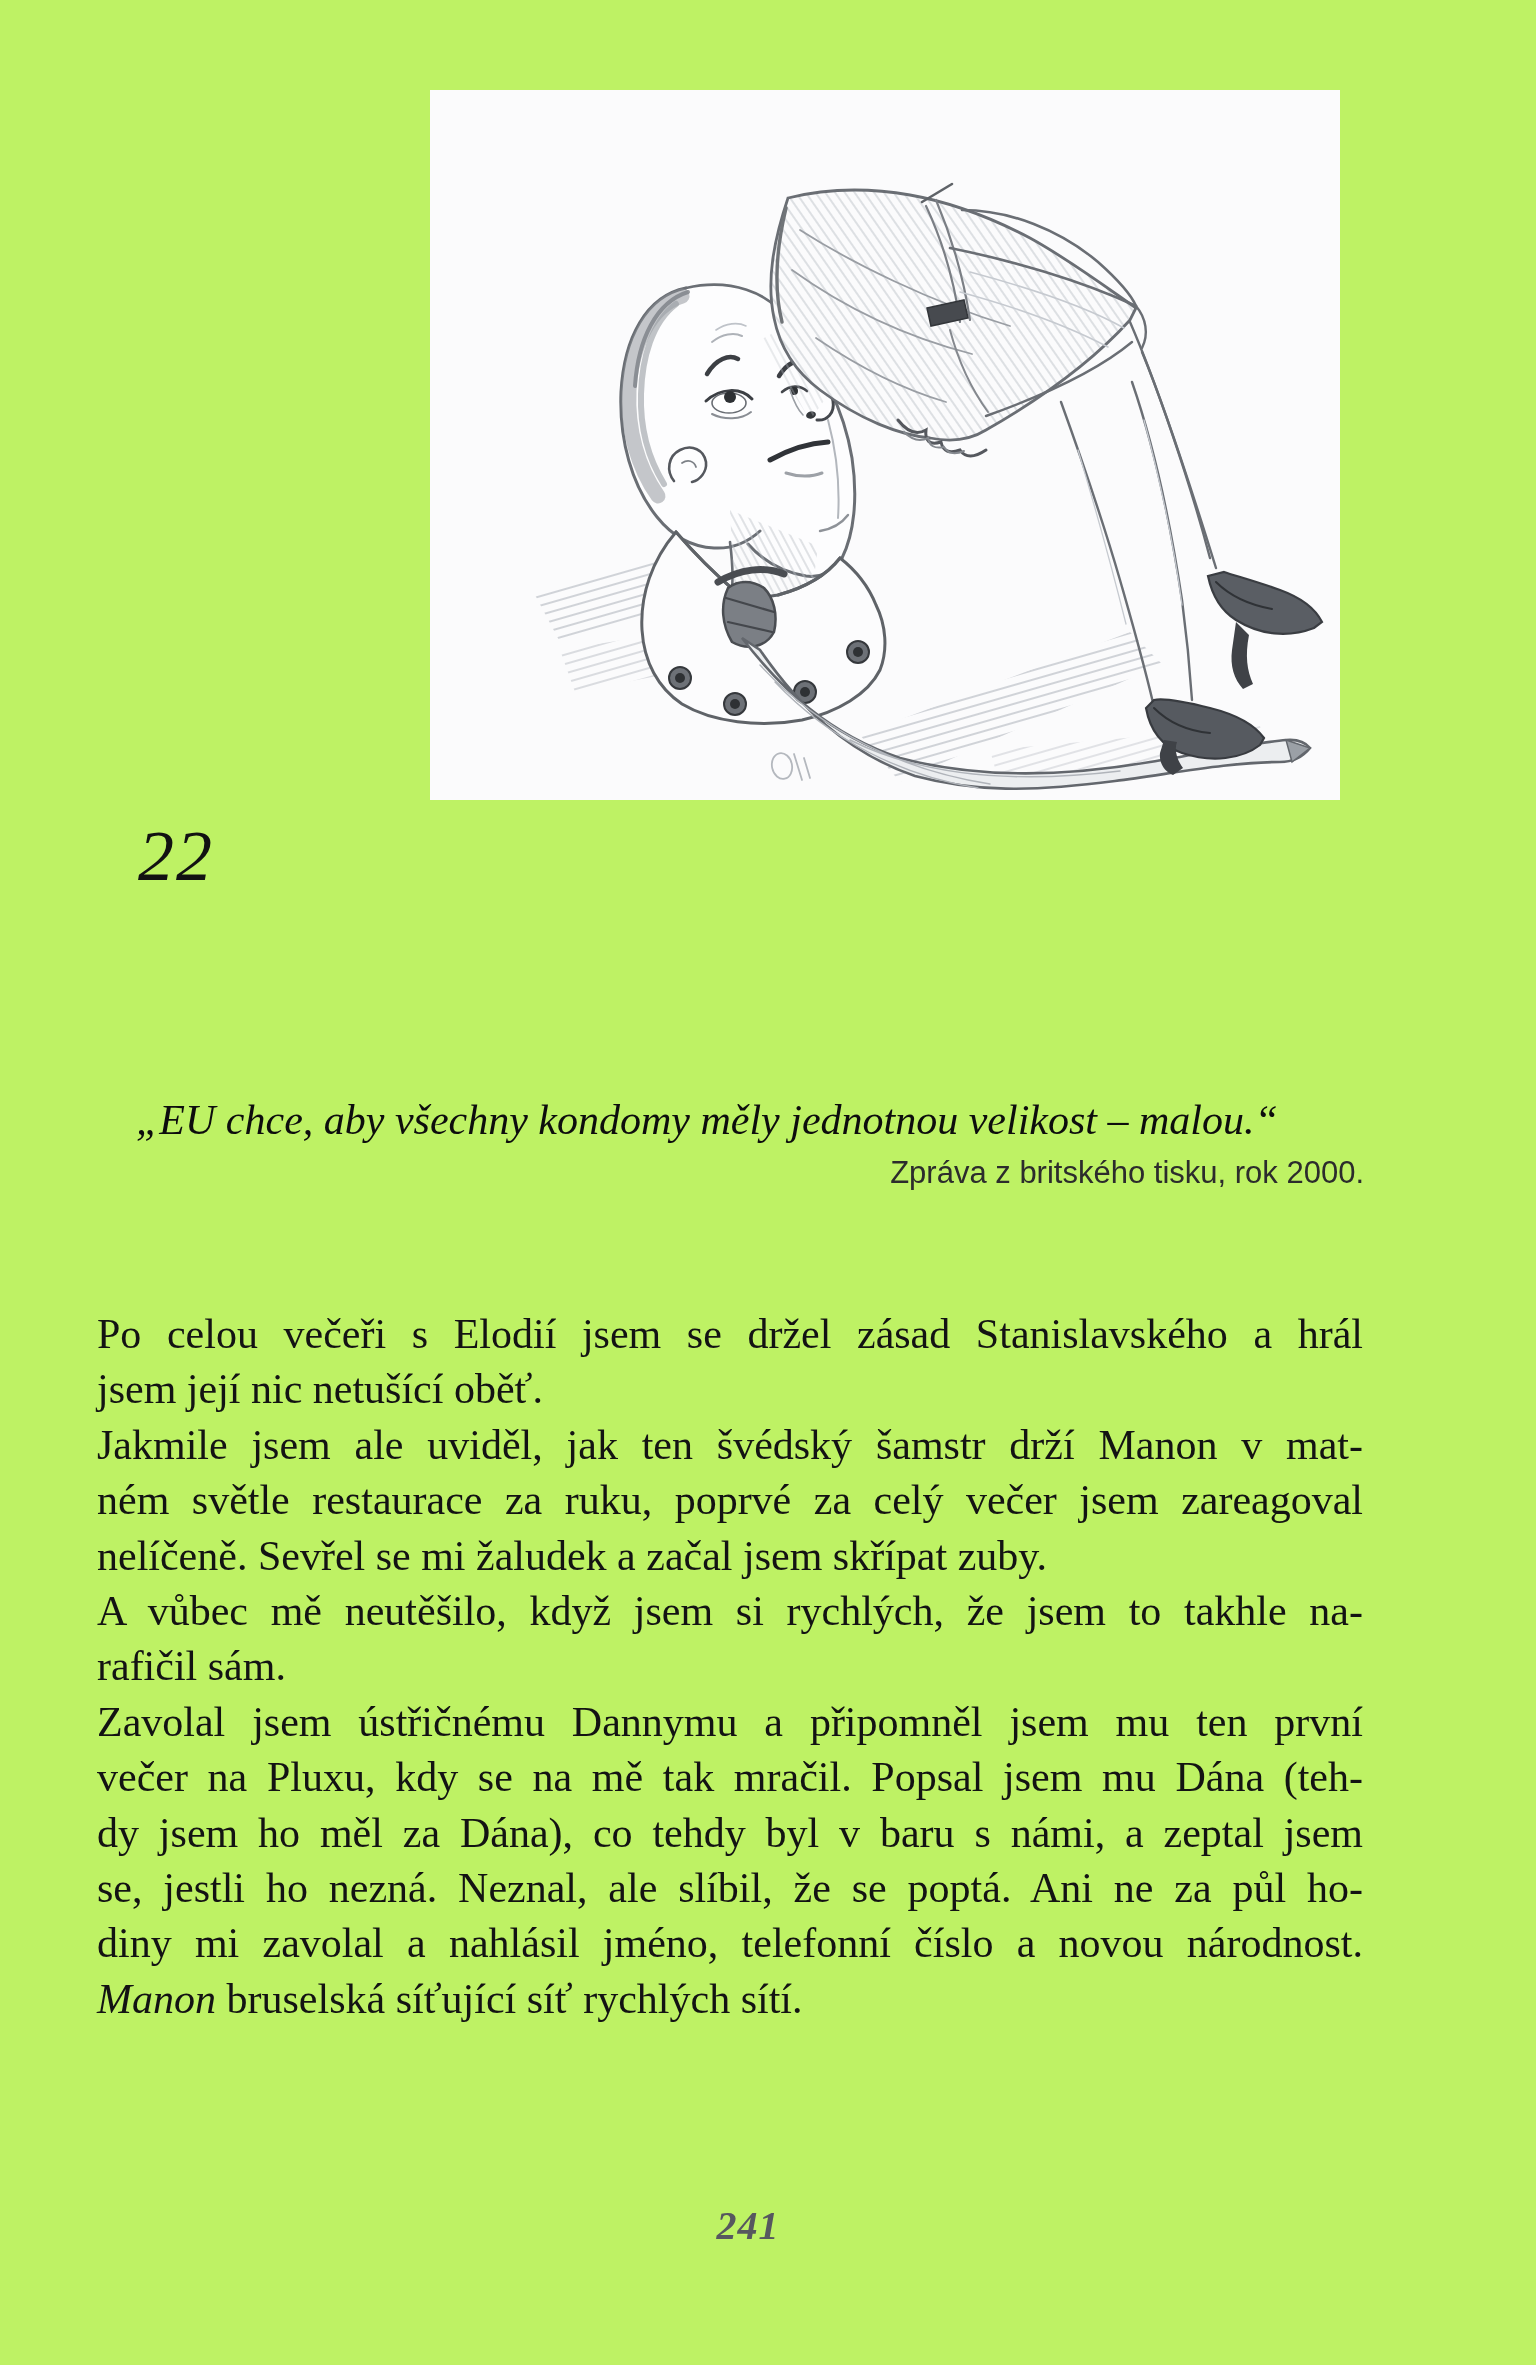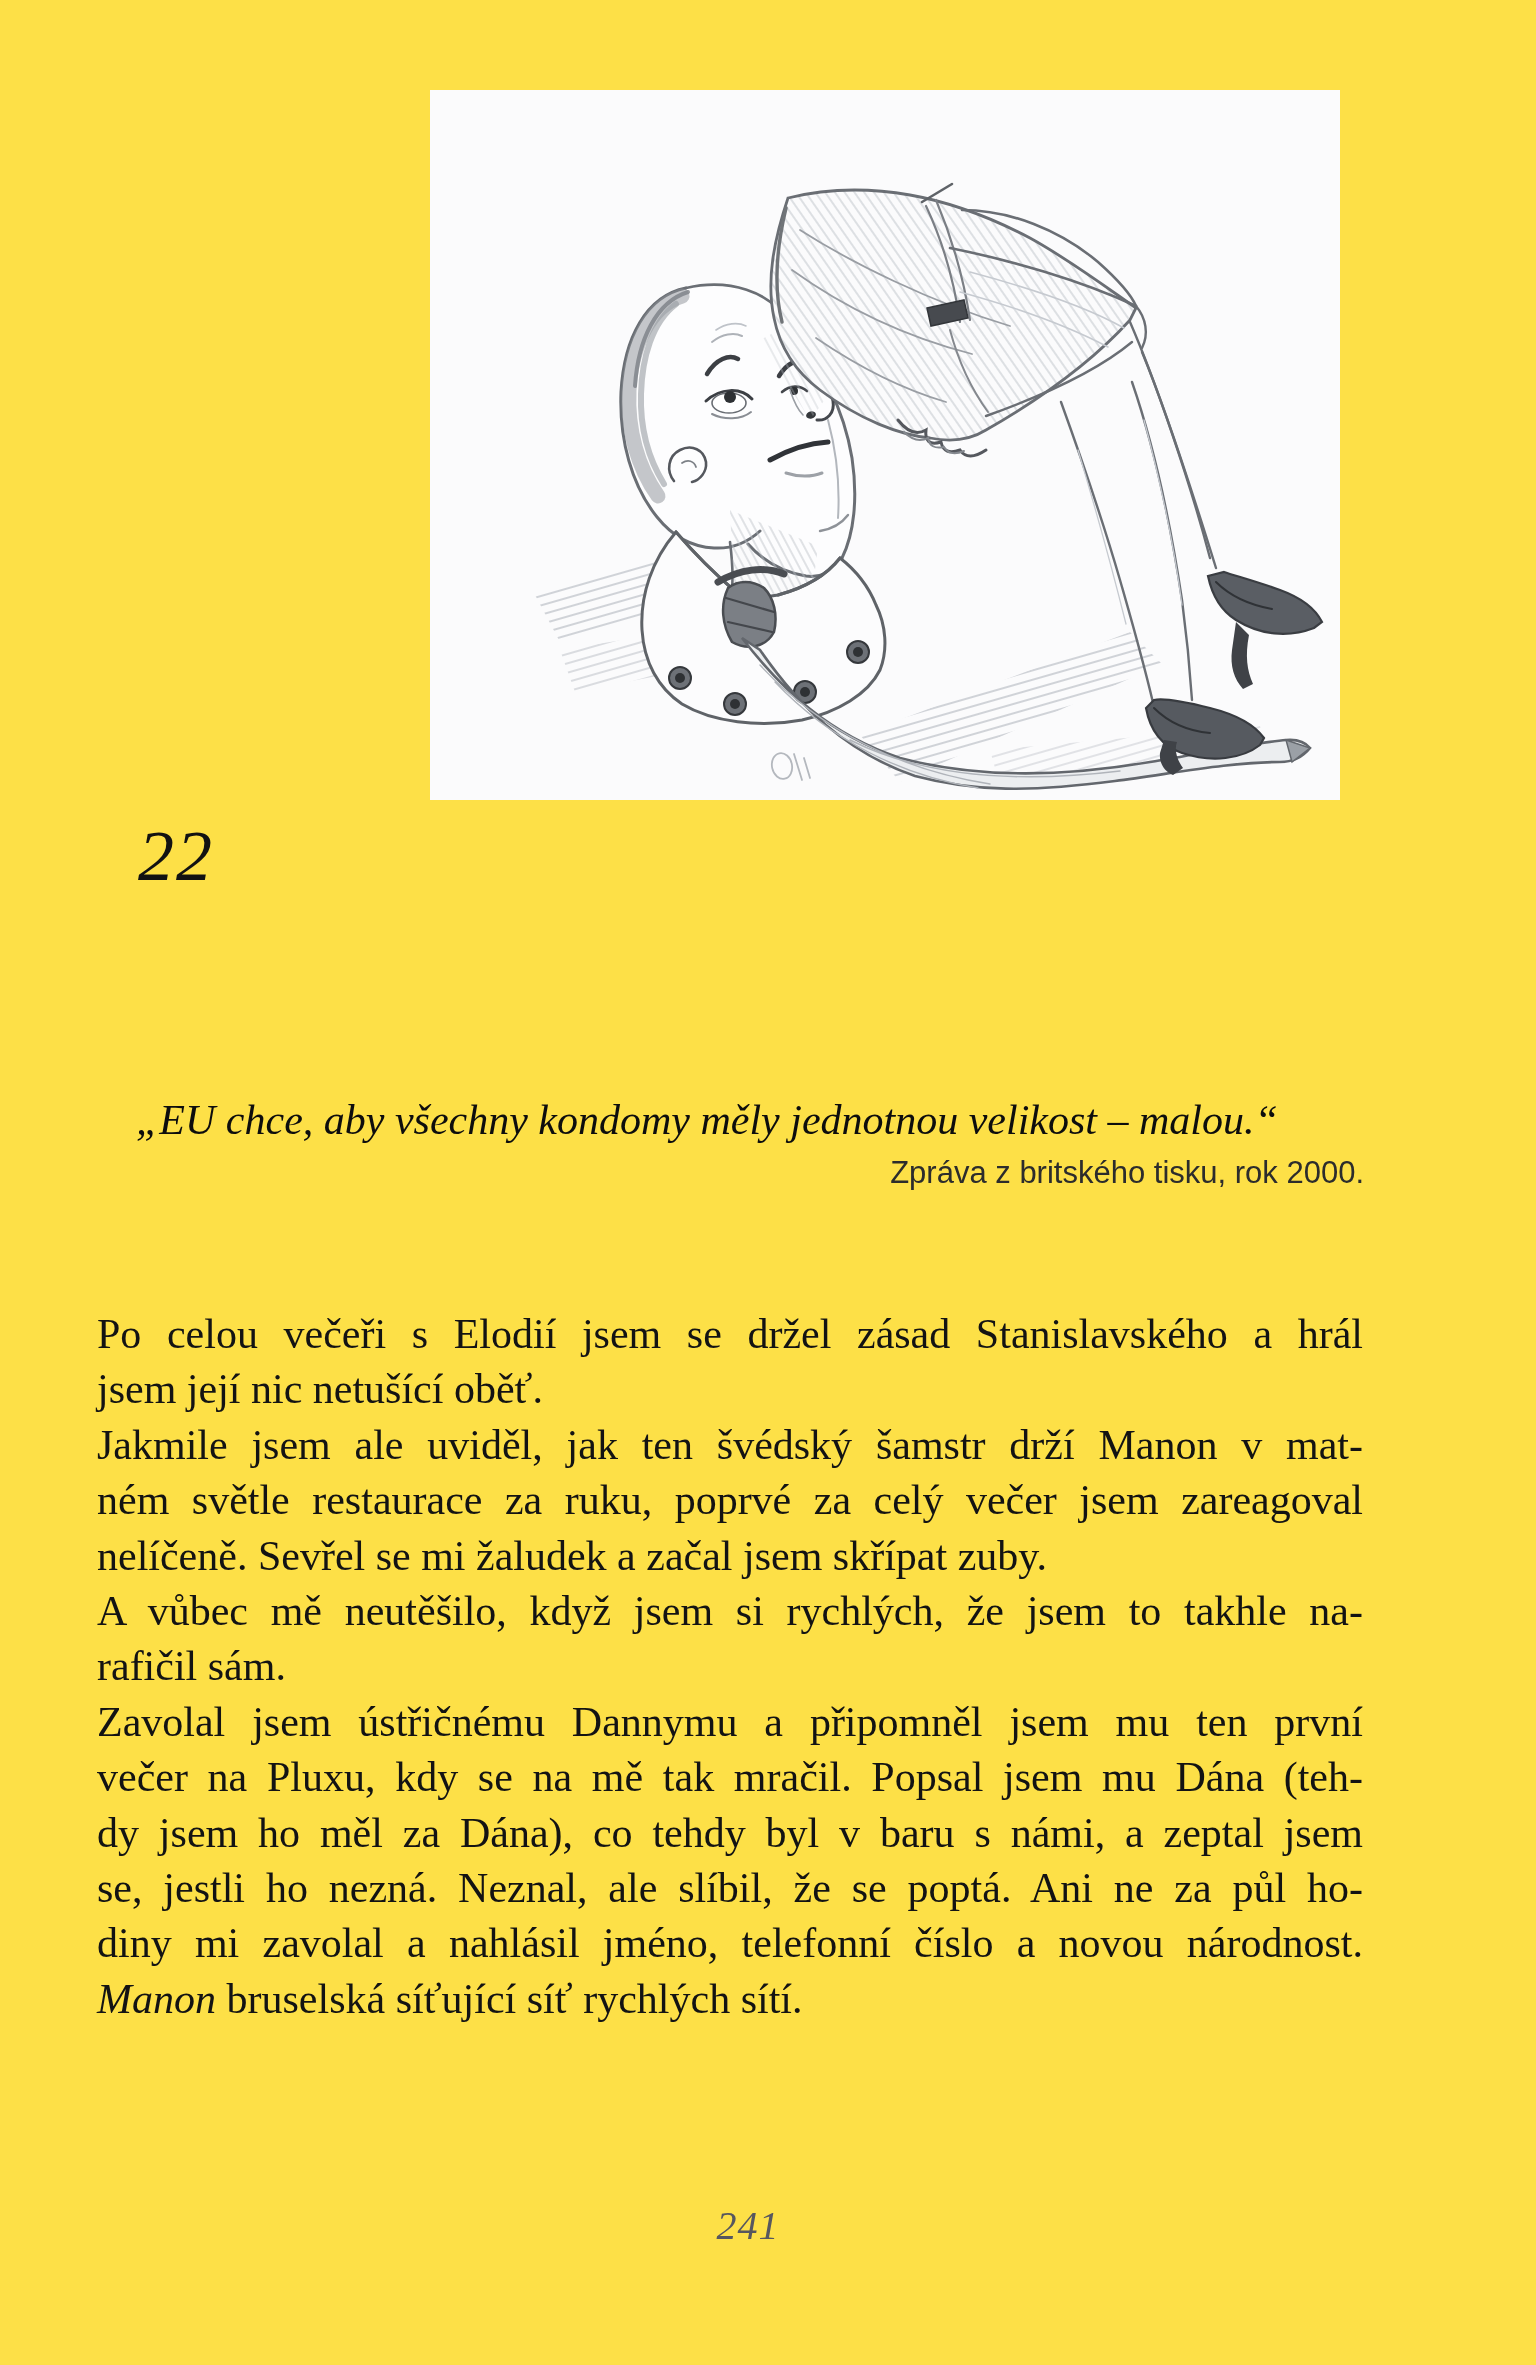--- a/index.html
+++ b/index.html
@@ -1,21 +1,21 @@
 <!DOCTYPE html>
 <html><head>
 <meta charset="utf-8">
 <style>
   html,body{margin:0;padding:0;}
   body{background:#e9e9e9;}
   .page{
     position:relative;
     width:1536px;height:2365px;
     margin:0 auto;
-    background:#fde047;
+    background:#bef264;
     overflow:hidden;
     font-family:"Liberation Serif", serif;
     color:#151515;
   }
   .illustration{
     position:absolute;left:430px;top:90px;width:910px;height:710px;
   }
   .chapter-number{
     position:absolute;left:138px;top:820px;
     font-style:italic;font-size:72px;line-height:1;
@@ -41,21 +41,21 @@
     text-align-last:justify;
   }
   .body-text .line.endp{
     text-align:left;
     text-align-last:left;
   }
   .body-text em{font-style:italic;}
   .page-number{
     position:absolute;left:688px;top:2206px;width:120px;
     text-align:center;
-    font-style:italic;font-weight:normal;
+    font-style:italic;font-weight:bold;
     font-size:40px;line-height:1;color:#57575f;
     letter-spacing:1px;
   }
 </style>
 </head>
 <body>
 
 <div class="page">
 
   <svg class="illustration" viewBox="0 0 910 710" xmlns="http://www.w3.org/2000/svg" aria-hidden="true">

